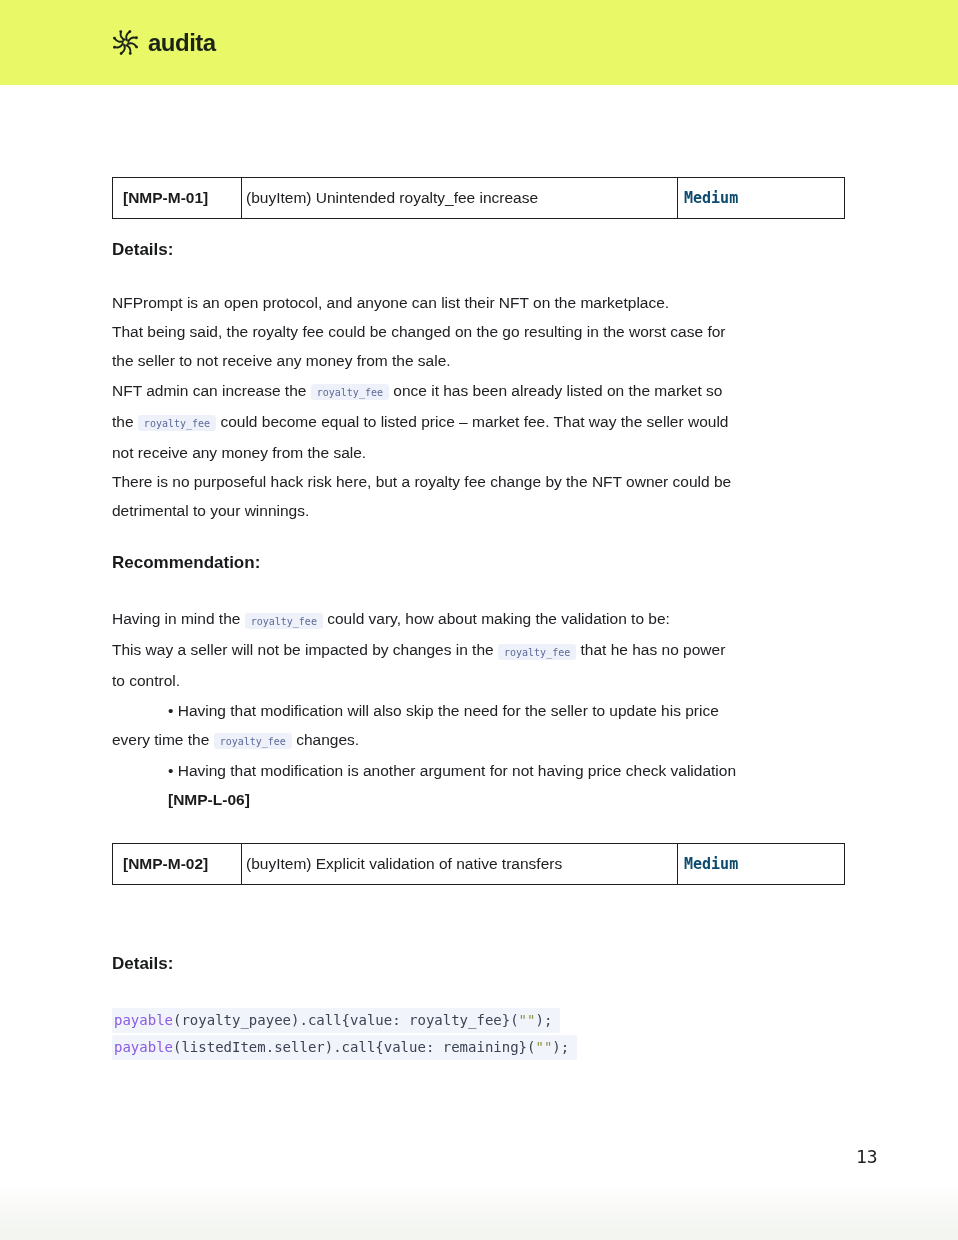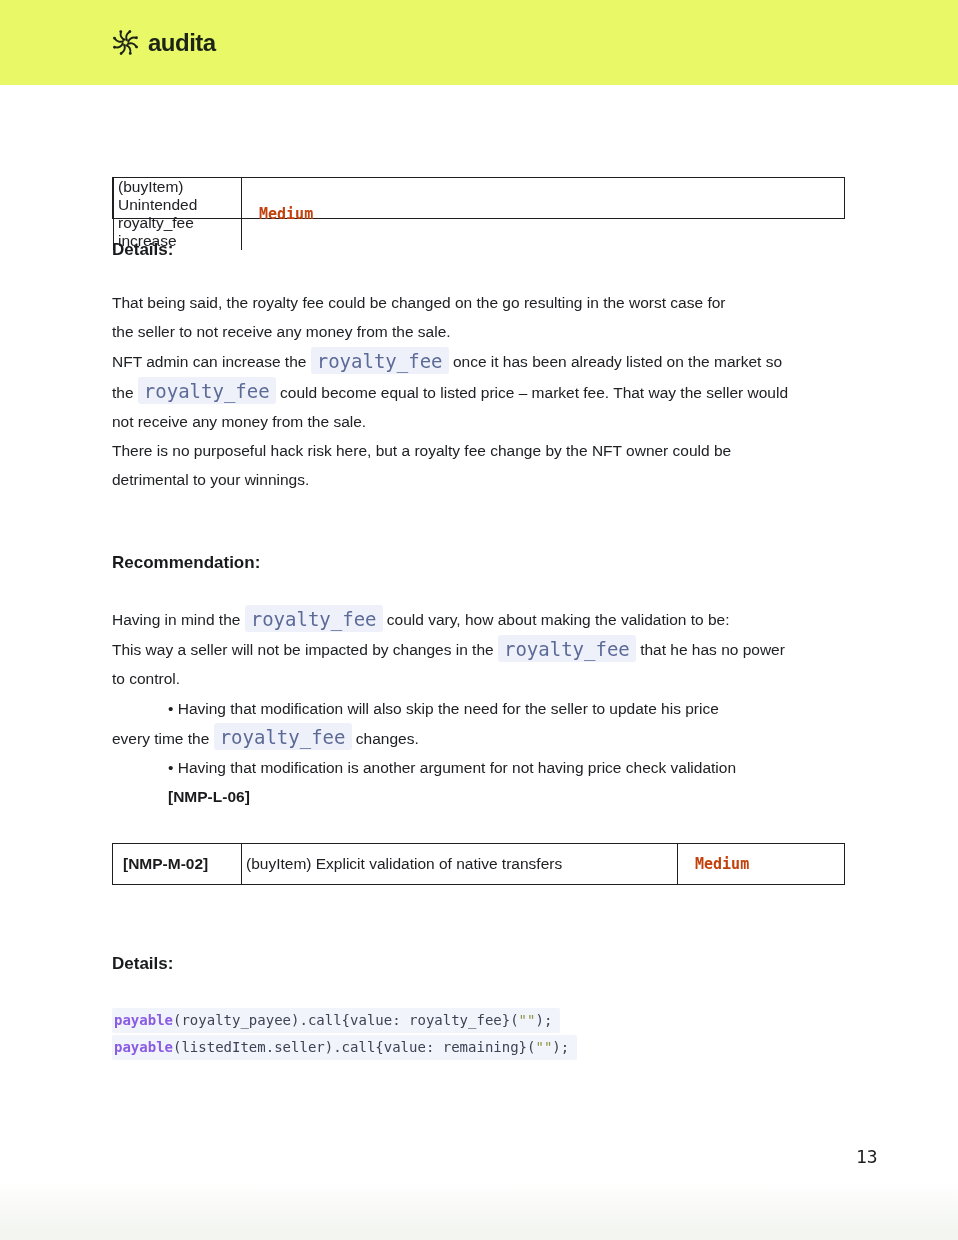--- a/index.html
+++ b/index.html
@@ -27,56 +27,56 @@
   
   .finding-table{
     position:absolute;left:112px;width:733px;height:42px;
     display:grid;grid-template-columns:128px 436px 169px;
     border:1.5px solid #1f1f1f;box-sizing:border-box;background:#ffffff;
   }
   .ft-cell{display:flex;align-items:center;box-sizing:border-box;font-size:15.5px;}
   .ft-id{font-weight:700;padding-left:10px;color:#1b1b1d;}
   .ft-title{border-left:1.5px solid #1f1f1f;padding-left:4px;color:#202124;}
   .ft-sev{
-    border-left:1.5px solid #1f1f1f;padding-left:17px;
+    border-left:1.5px solid #1f1f1f;padding-left:6px;
     font-family:"DejaVu Sans Mono",monospace;font-size:15px;font-weight:600;
-    color:#c2410c;
+    color:#0c4a6e;
   }
   .t1{top:177px;} .t2{top:843px;}
   
   .sec-heading{
     position:absolute;left:112px;font-size:17px;font-weight:700;color:#191a1c;
   }
   .h1{top:240px;} .h2{top:553px;} .h3{top:954px;}
   
   .sec-body{position:absolute;left:112px;width:740px;}
   .p1{top:288px;} .p2{top:604px;} .cb{top:1008px;}
   .block.para .line{
     line-height:29.2px;min-height:29.2px;font-size:15.5px;color:#202124;
     white-space:nowrap;
   }
   .line.ind1{padding-left:56px;}
   .sg-t{white-space:pre;}
   .sg-b{font-weight:700;color:#1b1b1d;}
   .sg-c{
-    font-family:"DejaVu Sans Mono",monospace;font-size:19px;
+    font-family:"DejaVu Sans Mono",monospace;font-size:10px;
     background:#eef1f9;color:#5c6a97;padding:2.5px 6px;border-radius:3px;
   }
   .sg-cl{
     font-family:"DejaVu Sans Mono",monospace;font-size:14px;
     background:#f0f3fa;color:#566284;padding:2.5px 6px 3px 0;border-radius:3px;
   }
   .sg-cl::before{content:"";padding-left:1px;}
   
   .block.codeblock .line{
     display:table;background:#f1f4fa;border-radius:2px;
     font-family:"DejaVu Sans Mono",monospace;font-size:14px;line-height:21px;
     padding:2px 8px 2px 2px;margin-bottom:2px;white-space:pre;
   }
-  .sg-k{color:#8a5be3;font-weight:bold;}
+  .sg-k{color:#8a5be3;}
   .sg-p{color:#3c4354;}
   .sg-s{color:#8e9245;}
   
   .page-number{
     position:absolute;top:1146px;left:856px;
     font-family:"DejaVu Sans Mono",monospace;font-size:18px;color:#1d1d1f;
   }
 </style>
 </head>
 <body>
@@ -101,27 +101,29 @@
           <use href="#arm" transform="rotate(225 16 16)"></use>
           <use href="#arm" transform="rotate(270 16 16)"></use>
           <use href="#arm" transform="rotate(315 16 16)"></use>
         </svg>
       </span>
       <span class="brand-name">audita</span>
     </div>
   </div>
 
   <div class="finding-table t1">
+    <div class="ft-cell ft-id">[NMP-M-01]</div>
     <div class="ft-cell ft-title">(buyItem) Unintended royalty_fee increase</div>
     <div class="ft-cell ft-sev">Medium</div>
   </div>
 
   <div class="sec-heading h1">Details:</div>
   <div class="sec-body p1">
       <div class="block para">
+        <div class="line"><span class="sg-t">NFPrompt is an open protocol, and anyone can list their NFT on the marketplace.</span></div>
         <div class="line"><span class="sg-t">That being said, the royalty fee could be changed on the go resulting in the worst case for</span></div>
         <div class="line"><span class="sg-t">the seller to not receive any money from the sale.</span></div>
         <div class="line"><span class="sg-t">NFT admin can increase the </span><span class="sg-c">royalty_fee</span><span class="sg-t"> once it has been already listed on the market so</span></div>
         <div class="line"><span class="sg-t">the </span><span class="sg-c">royalty_fee</span><span class="sg-t"> could become equal to listed price – market fee. That way the seller would</span></div>
         <div class="line"><span class="sg-t">not receive any money from the sale.</span></div>
         <div class="line"><span class="sg-t">There is no purposeful hack risk here, but a royalty fee change by the NFT owner could be</span></div>
         <div class="line"><span class="sg-t">detrimental to your winnings.</span></div>
       </div>
     </div>
 

